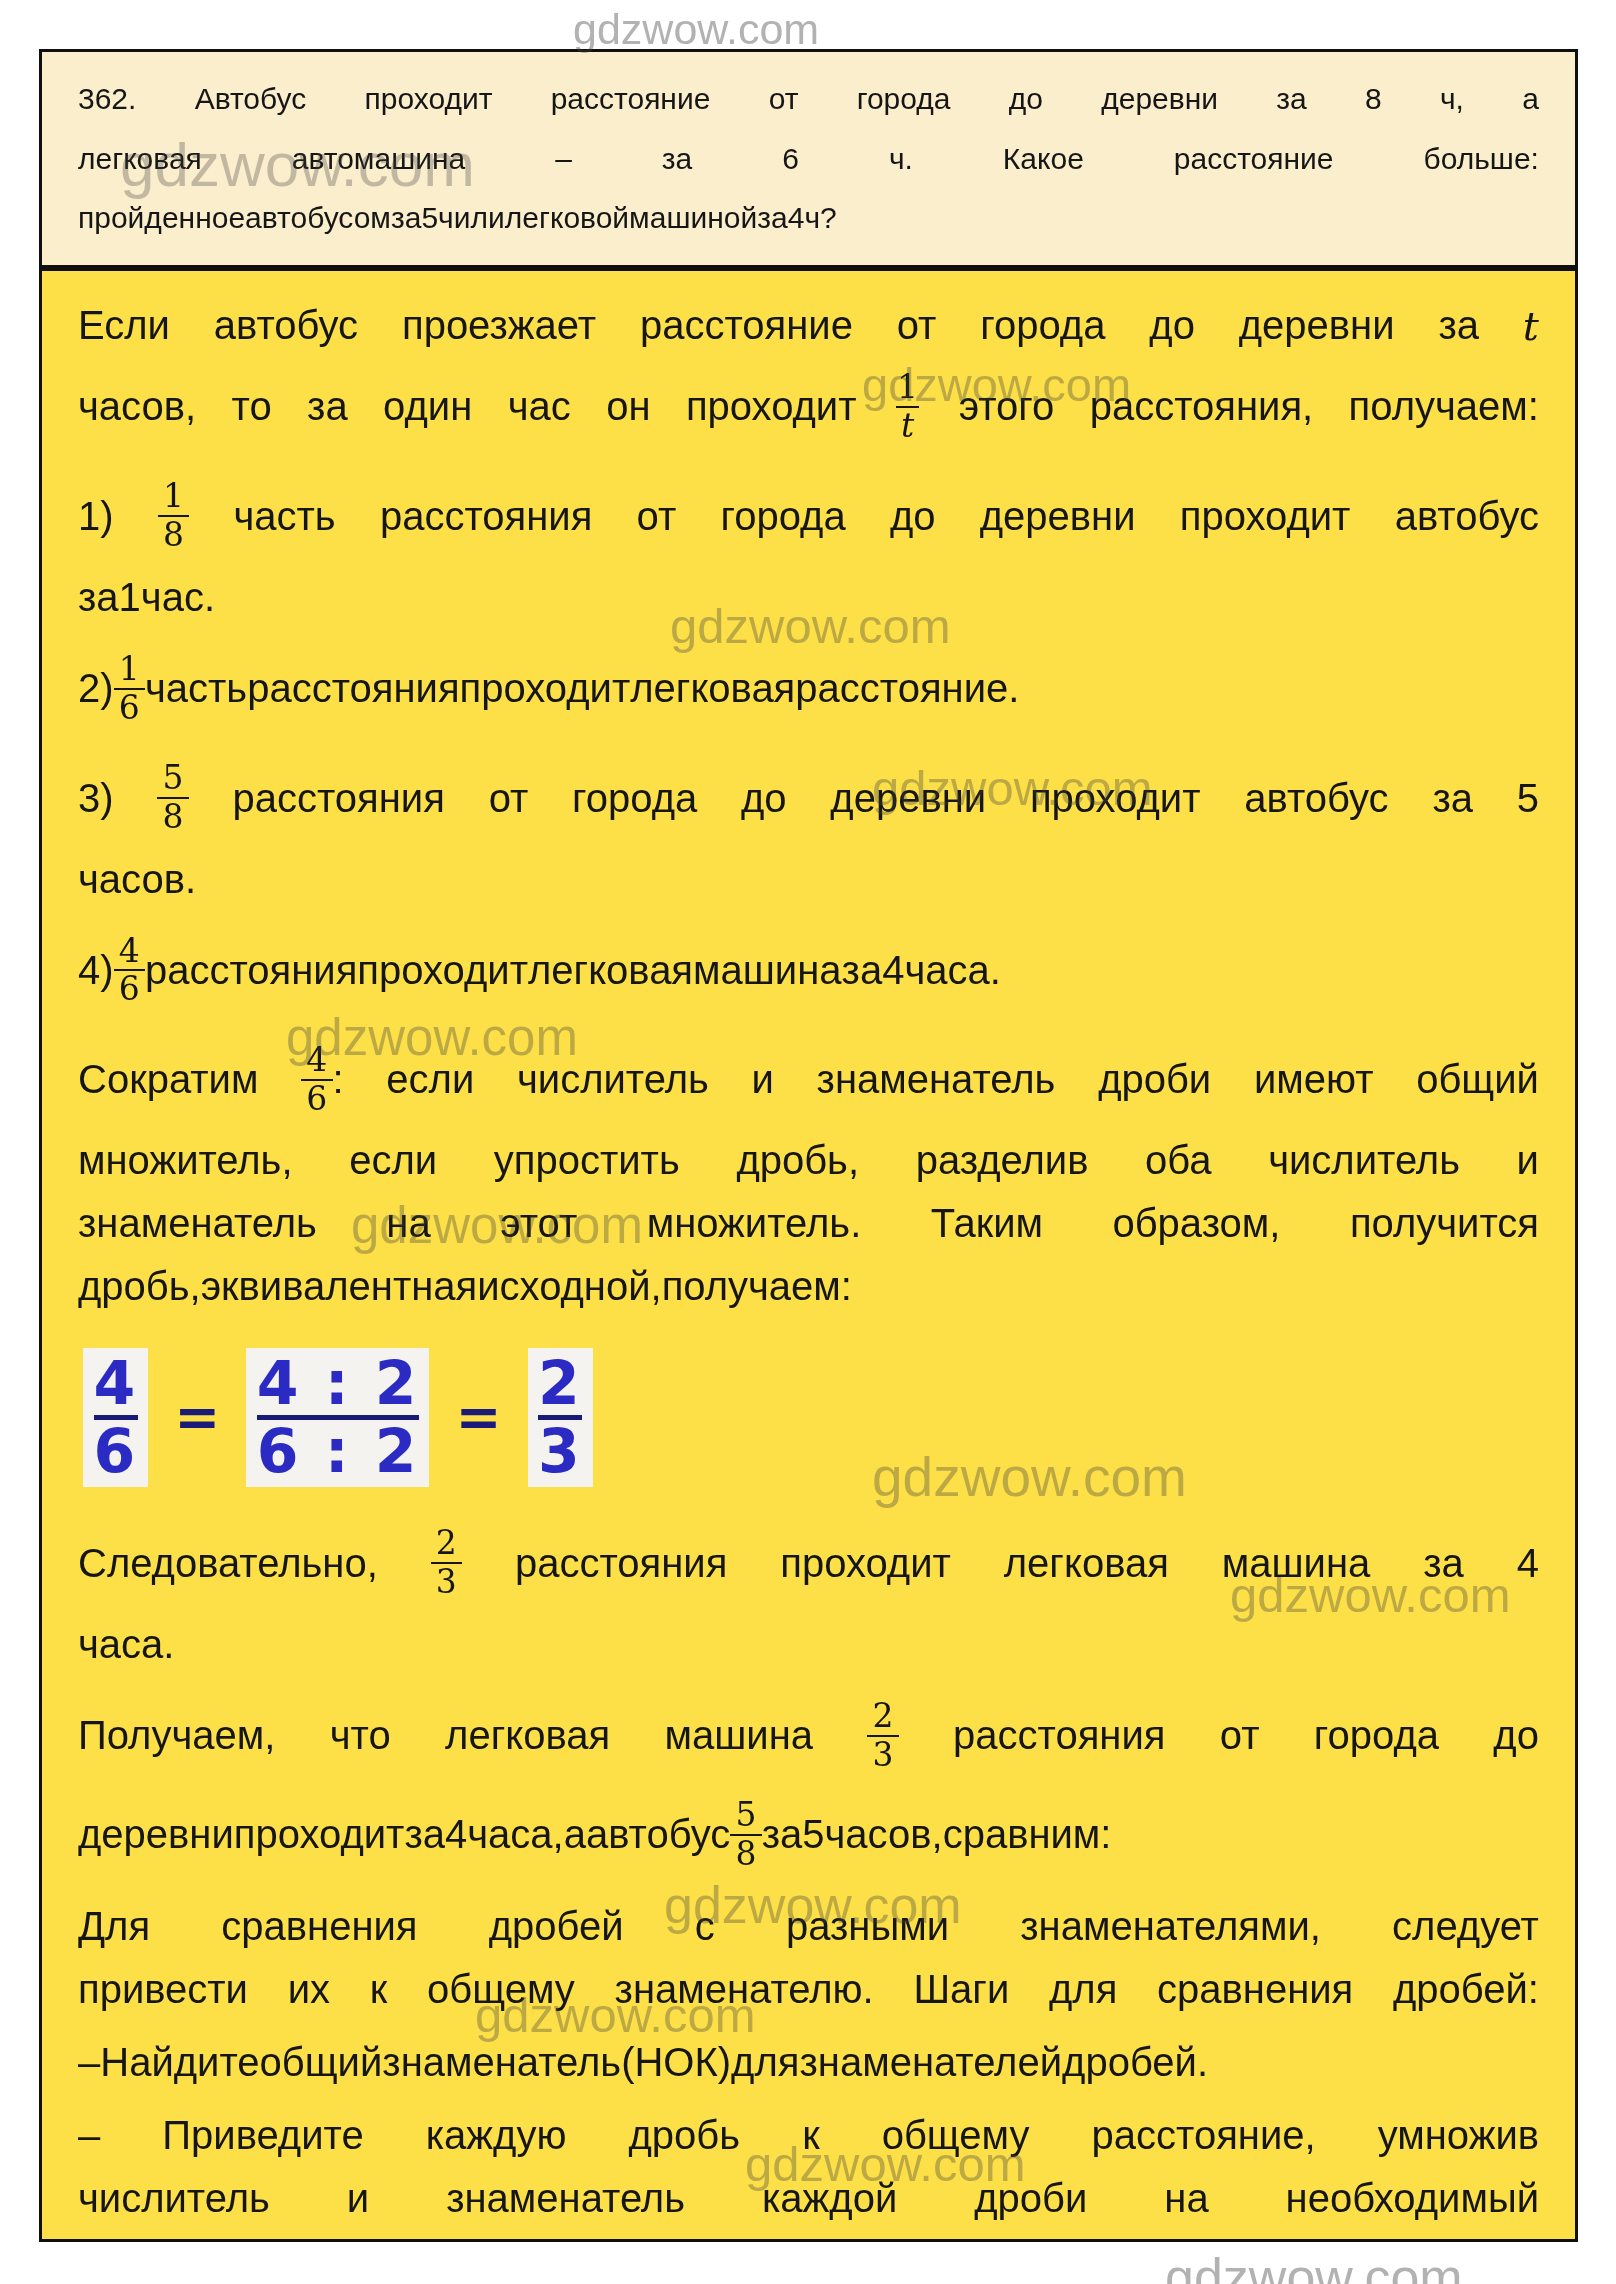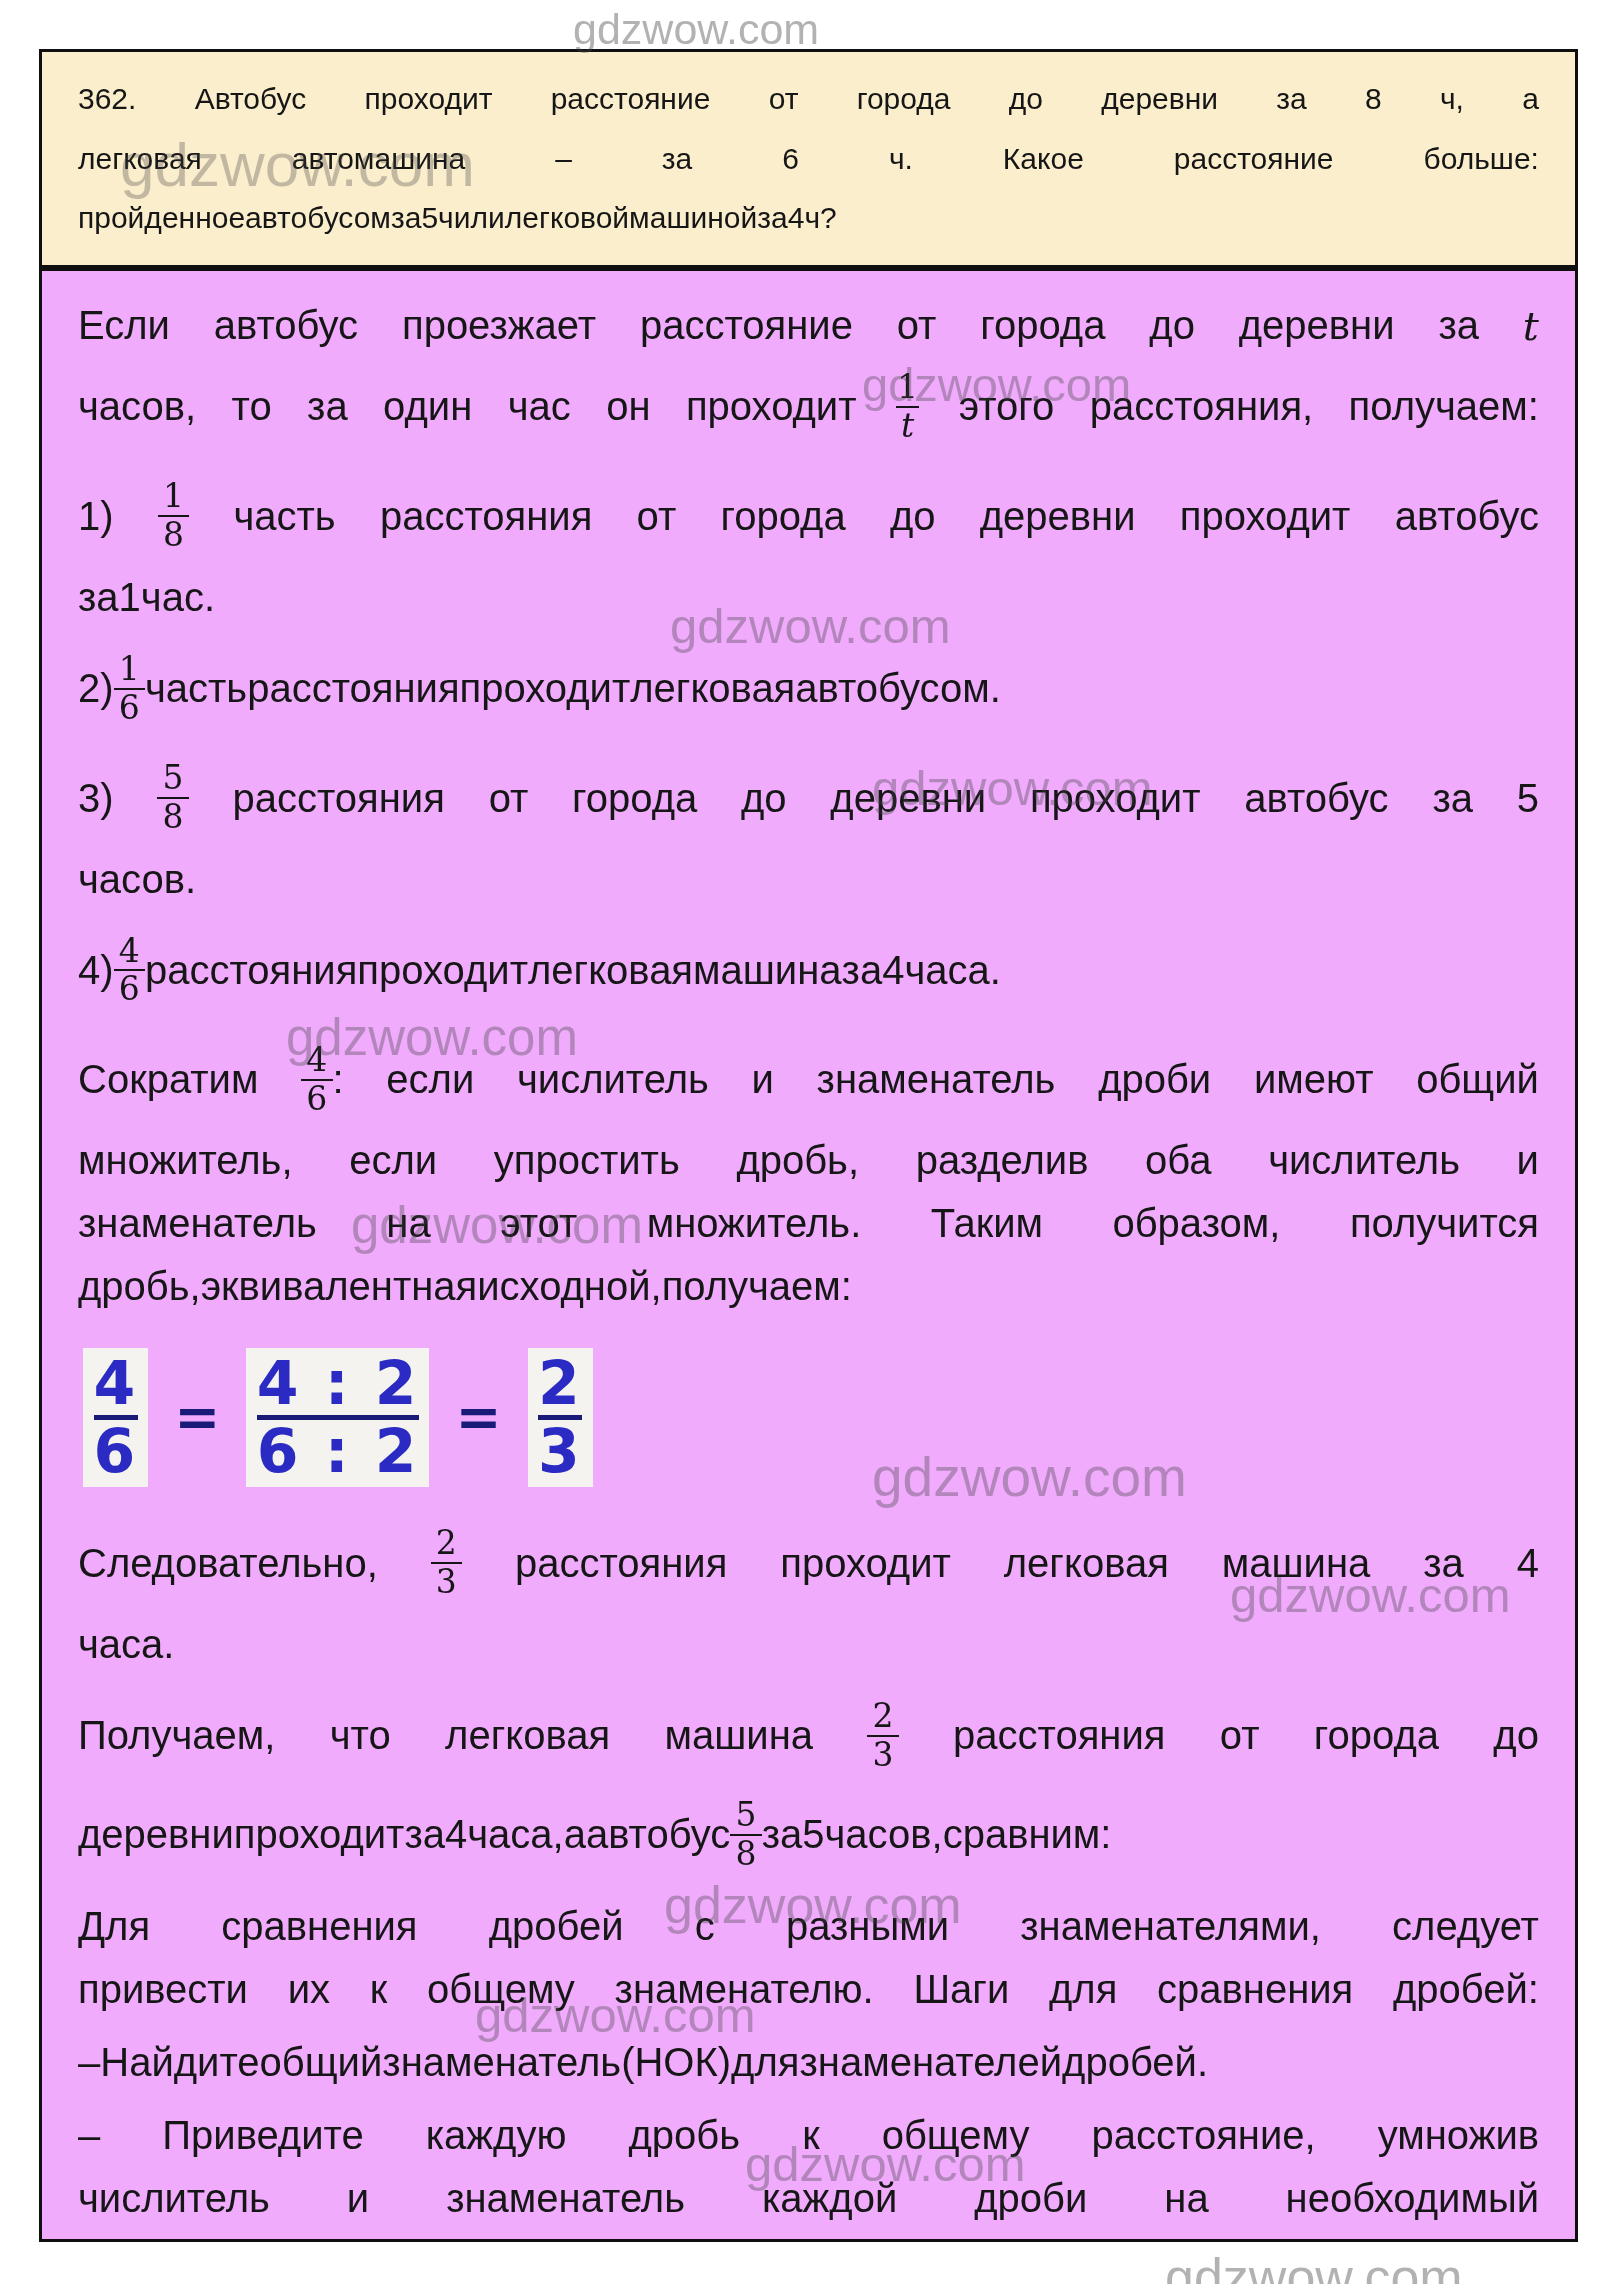--- a/index.html
+++ b/index.html
@@ -11,21 +11,21 @@
   }
   .box{position:absolute;box-sizing:border-box;border:3.9px solid #0f0f0f;}
   #problem-box{
     left:39px;top:49px;width:1539px;height:219px;
     background:#fbeecd;
     padding:17px 36px;
     display:flex;flex-direction:column;justify-content:space-between;
   }
   #solution-box{
     left:39px;top:268px;width:1539px;height:1974px;
-    background:#f0abfc;
+    background:#fde047;
     padding:13px 36px;
     overflow:hidden;
   }
   .line{
     display:flex;align-items:center;height:63px;
     font-size:40px;white-space:nowrap;
   }
   .line.j{justify-content:space-between;}
   .line:not(.j){}
   .line.tall{height:99px;}
@@ -182,21 +182,21 @@
       <span class="fracwrap">
         <span class="frac">
           <span class="num">1</span>
           <span class="den">6</span>
         </span>
       </span>
       <span class="word">часть</span>
       <span class="word">расстояния</span>
       <span class="word">проходит</span>
       <span class="word">легковая</span>
-      <span class="word">автобусом.</span>
+      <span class="word">расстояние.</span>
     </div>
     <div class="line j p tall">
       <span class="word">3)</span>
       <span class="fracwrap">
         <span class="frac">
           <span class="num">5</span>
           <span class="den">8</span>
         </span>
       </span>
       <span class="word">расстояния</span>

